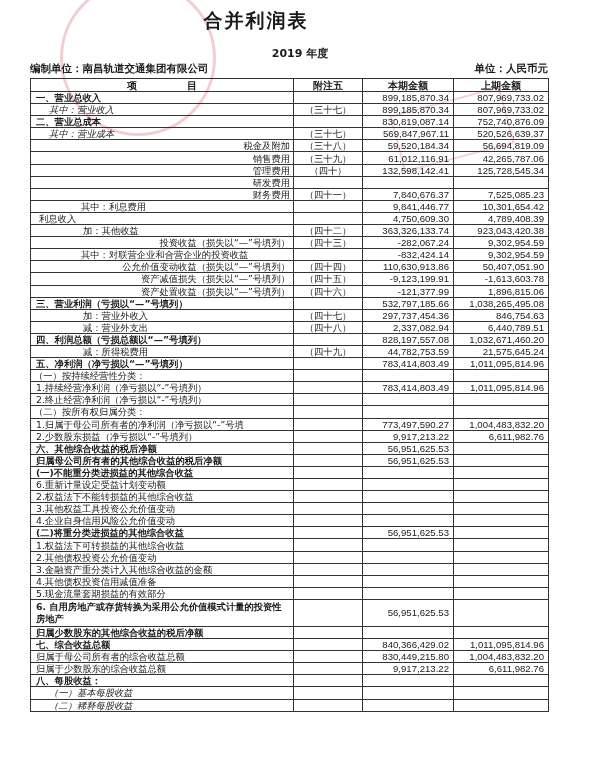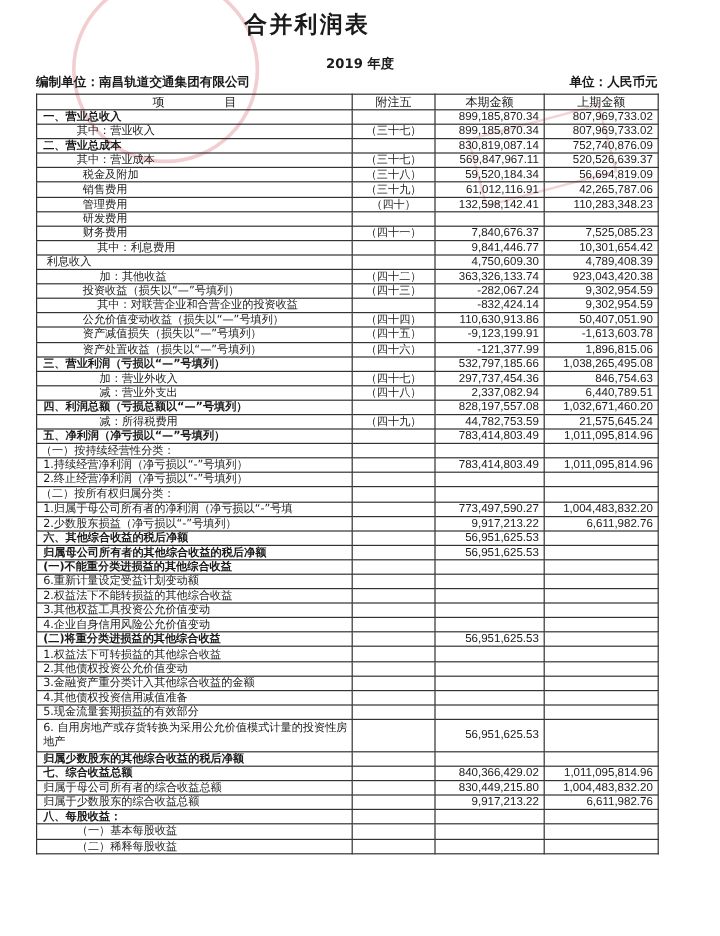--- a/index.html
+++ b/index.html
@@ -4,27 +4,27 @@
 <style>
   html, body { margin:0; padding:0; }
   body { width:600px; height:780px; background:#ffffff; position:relative; overflow:hidden;
          font-family:"DejaVu Sans", sans-serif; color:#1a1a1a; }
   .title { position:absolute; top:8px; left:0; width:512px; text-align:center; font-size:19px; font-weight:bold; letter-spacing:2px; }
   .year { position:absolute; top:46px; left:0; width:600px; text-align:center; font-size:11px; font-weight:bold; }
   .compiler { position:absolute; top:62px; left:30px; font-size:10.5px; font-weight:bold; }
   .unit { position:absolute; top:62px; right:52px; font-size:10.5px; font-weight:bold; }
   table { position:absolute; top:78px; left:30px; width:518px; border-collapse:collapse; table-layout:fixed; border:1.5px solid #222; }
   td, th { border:1px solid #333; padding:0 3px; font-size:9.3px; height:11.1px; line-height:11px; white-space:nowrap; overflow:hidden; }
-  th { font-weight:normal; font-size:10px; text-align:center; height:12px; }
+  th { font-weight:bold; font-size:10px; text-align:center; height:12px; }
   td.note { text-align:center; }
   td.num { text-align:right; font-family:"Liberation Sans Narrow","Liberation Sans", sans-serif; font-size:9.6px; padding-right:4px; }
   td.b { font-weight:bold; }
-  td.tall { height:26px; white-space:normal; line-height:12px; }
-  .i0 { padding-left:5px; } .i1 { padding-left:33px; } .i2 { padding-left:52px; }
-  .i3 { padding-left:38px; } .i4 { padding-left:50px; } .i5 { padding-left:8px; }
+  td.tall { height:26px; white-space:normal; line-height:12px;font-weight:bold; }
+  .i0 { padding-left:5px; } .i1 { padding-left:18px;font-style:italic; } .i2 { padding-left:52px; }
+  .i3 { padding-left:54px;text-align:right; } .i4 { padding-left:50px; } .i5 { padding-left:8px; }
   .stamp { position:absolute; border:3px solid rgba(210,80,90,0.28); border-radius:50%; }
   .stamp2 { position:absolute; border:2px solid rgba(210,80,90,0.25); transform:rotate(-15deg); }
 </style>
 </head>
 <body>
 
 <div class="stamp" style="left:60px;top:-20px;width:150px;height:150px;"></div>
 <div class="stamp2" style="left:395px;top:100px;width:110px;height:55px;"></div>
 
 <div class="title">合并利润表</div>
@@ -81,21 +81,21 @@
       <tr>
         <td class="i3">销售费用</td>
         <td class="note">（三十九）</td>
         <td class="num">61,012,116.91</td>
         <td class="num">42,265,787.06</td>
       </tr>
       <tr>
         <td class="i3">管理费用</td>
         <td class="note">（四十）</td>
         <td class="num">132,598,142.41</td>
-        <td class="num">110,283,348.23</td>
+        <td class="num">125,728,545.34</td>
       </tr>
       <tr>
         <td class="i3">研发费用</td>
         <td class="note"></td>
         <td class="num"></td>
         <td class="num"></td>
       </tr>
       <tr>
         <td class="i3">财务费用</td>
         <td class="note">（四十一）</td>

